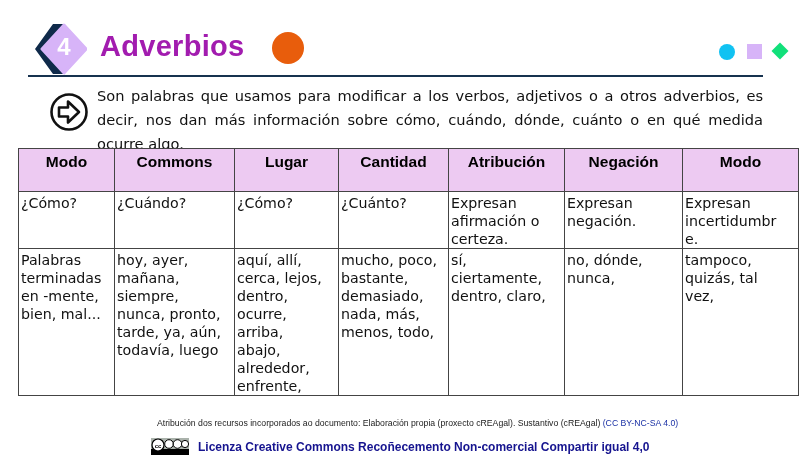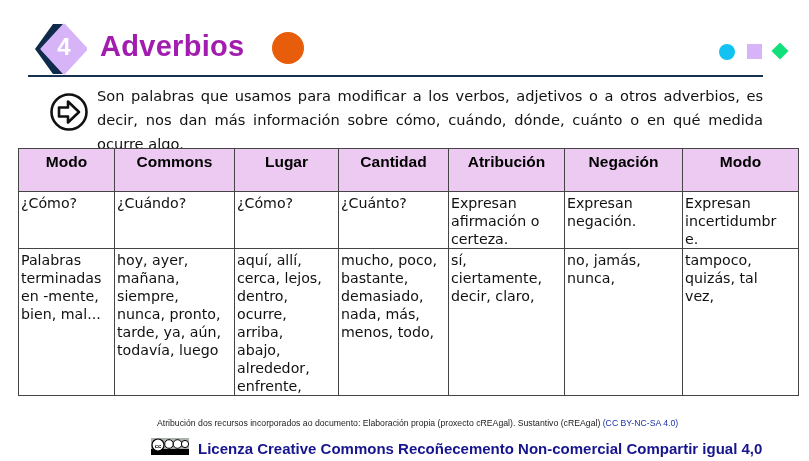--- a/index.html
+++ b/index.html
@@ -21,21 +21,21 @@
   table.adv td, table.adv th { border:1.5px solid #444; vertical-align:top; padding:2px 2px 0 2px; }
   table.adv th { background:#edcaf2; font-family:"Liberation Sans", sans-serif; font-weight:bold; font-size:15.5px; height:38px; text-align:center; padding-top:4px; color:#000;margin-left:16px; }
   table.adv td { font-size:14.2px; line-height:18px; color:#111; }
   tr.row-q td { height:52px;margin-left:20px; }
   tr.row-ex td { height:143px; }
   .cell-text { white-space:pre-line; display:block; }
 
   .attrib { position:absolute; left:157px; top:418px; font-family:"Liberation Sans", sans-serif; font-size:8.7px; color:#222; }
   .attrib .lic { color:#1b31a5;margin-top:8px; }
   .cc-logo { position:absolute; left:151px; top:438px; width:38px; height:17px; }
-  .license { position:absolute; left:198px; top:440px; font-family:"Liberation Sans", sans-serif; font-weight:bold; font-size:15px; color:#16148f; }
+  .license { position:absolute; left:198px; top:440px; font-family:"Liberation Sans", sans-serif; font-weight:bold; font-size:12px; color:#16148f; }
 </style>
 </head>
 <body>
 
 <svg class="badge" viewBox="0 0 56 54">
   <polygon points="22,2 4,27 22,52 34,52 16,27 34,2" fill="#0f2a4a"></polygon>
   <polygon points="33,3 55,27 33,51 11,27" fill="#d7b4f8" stroke="#d7b4f8" stroke-width="3" stroke-linejoin="round"></polygon>
 </svg>
 <div style="position:absolute;left:51px;top:33px;width:26px;text-align:center;font-family:'Liberation Sans',sans-serif;font-weight:bold;font-size:24px;color:#ffffff;">4</div>
 
@@ -128,24 +128,24 @@
     <td>
           <span class="cell-text">mucho, poco,
 bastante,
 demasiado,
 nada, más,
 menos, todo,</span>
         </td>
     <td>
           <span class="cell-text">sí,
 ciertamente,
-decir, claro,</span>
+dentro, claro,</span>
         </td>
     <td>
-          <span class="cell-text">no, jamás,
+          <span class="cell-text">no, dónde,
 nunca,</span>
         </td>
     <td>
           <span class="cell-text">tampoco,
 quizás, tal
 vez,</span>
         </td>
   </tr>
 </tbody>
   </table>

